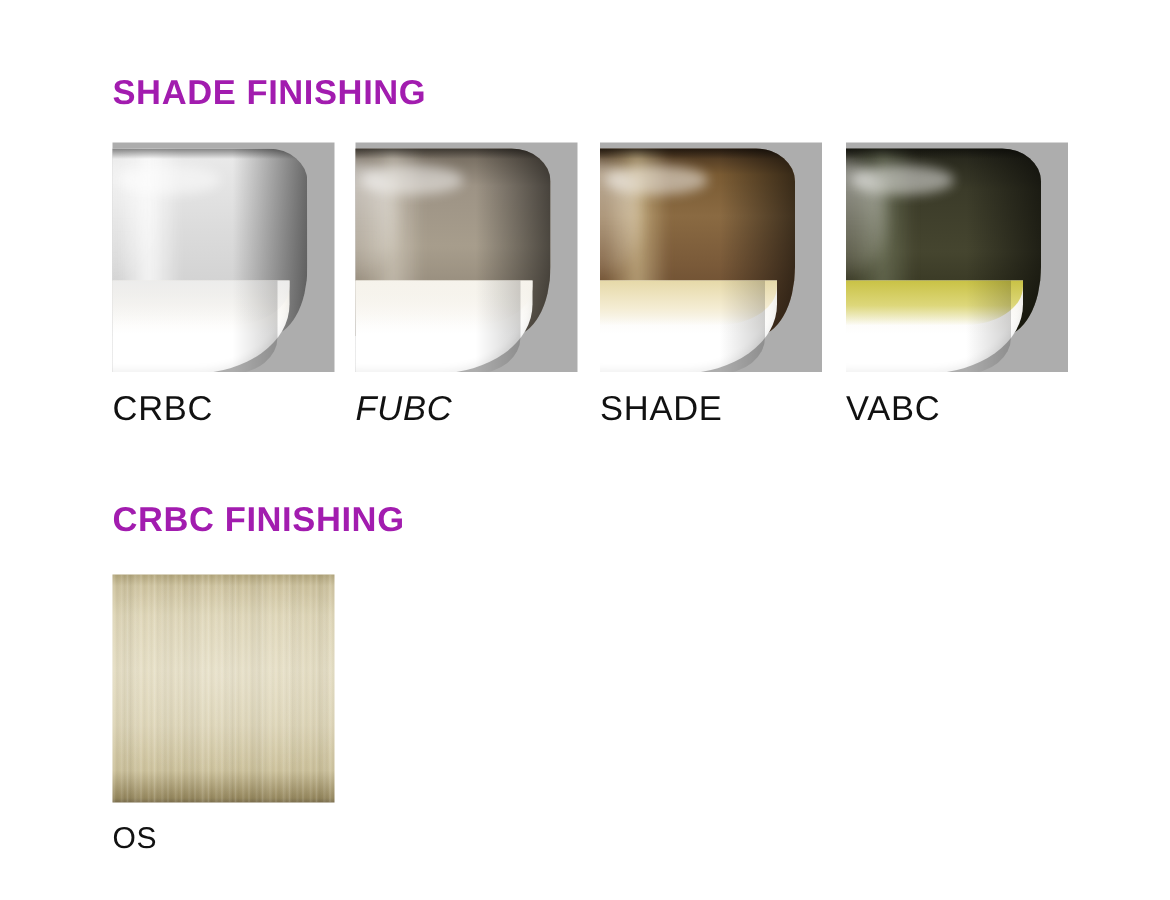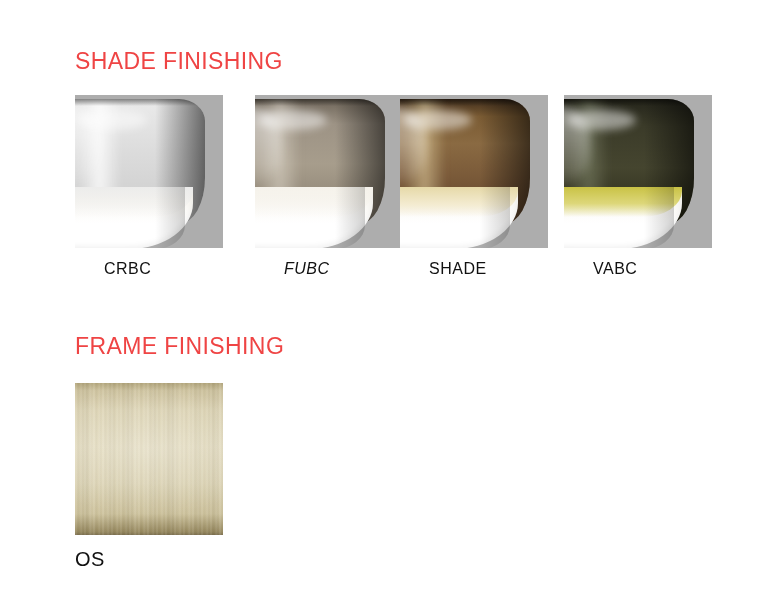--- a/index.html
+++ b/index.html
@@ -20,44 +20,44 @@
     position: absolute;
     inset: 0;
     background: #ffffff;
   }
 
   
   .section-title {
     position: absolute;
     left: 75px;
     font-size: 23px;
-    font-weight: 400;
+    font-weight: 700;
     letter-spacing: 0.4px;
-    color: #ef4444;
+    color: #a21caf;
     white-space: nowrap;
     line-height: 1;
   }
   #shade-title { top: 50px; }
   #frame-title { top: 335px; }
 
   
   .swatch-row {
     position: absolute;
     left: 75px;
     top: 95px;
     width: 640px;
     height: 195px;
   }
   .swatch-cell {
     position: absolute;
     top: 0;
     width: 148px;
   }
   .swatch-cell:nth-of-type(1) { left: 0px; }
-  .swatch-cell:nth-of-type(2) { left: 180px; font-style: italic; }
+  .swatch-cell:nth-of-type(2) { left: 162px; font-style: italic; }
   .swatch-cell:nth-of-type(3) { left: 325px; }
   .swatch-cell:nth-of-type(4) { left: 489px; }
 
   .swatch {
     position: relative;
     width: 148px;
     height: 153px;
     overflow: hidden;
     background: #ADADAD;
   }
@@ -180,27 +180,26 @@
     height: 100%;
     border-radius: 0 0 50px 0 / 0 0 40px 0;
     background: linear-gradient(90deg, rgba(0,0,0,0), rgba(0,0,0,.18));
   }
 
   
   .swatch-label {
     position: absolute;
     top: 166px;
     left: 0;
-    font-size: 16px;
+    font-size: 23px;
     font-weight: 400;
     letter-spacing: 0.5px;
     color: #111111;
     line-height: 1;
     white-space: nowrap;
-    margin-left: 29px;
   }
 
   
   .frame-row {
     position: absolute;
     left: 75px;
     top: 383px;
     width: 200px;
     height: 200px;
   }
@@ -339,21 +338,21 @@
         <div class="diffuser vabc-d">
           <div class="diffuser-tint"></div>
           <div class="diffuser-rim"></div>
         </div>
       </div>
       <div class="swatch-label">VABC</div>
     </div>
 
   </div>
 
-  <div class="section-title" id="frame-title">FRAME FINISHING</div>
+  <div class="section-title" id="frame-title">CRBC FINISHING</div>
 
   <div class="frame-row">
     <div>
       <div class="frame-swatch">
         <div class="brush-v"></div>
         <div class="brush-v2"></div>
         <div class="brush-sheen"></div>
       </div>
       <div class="frame-label">OS</div>
     </div>

